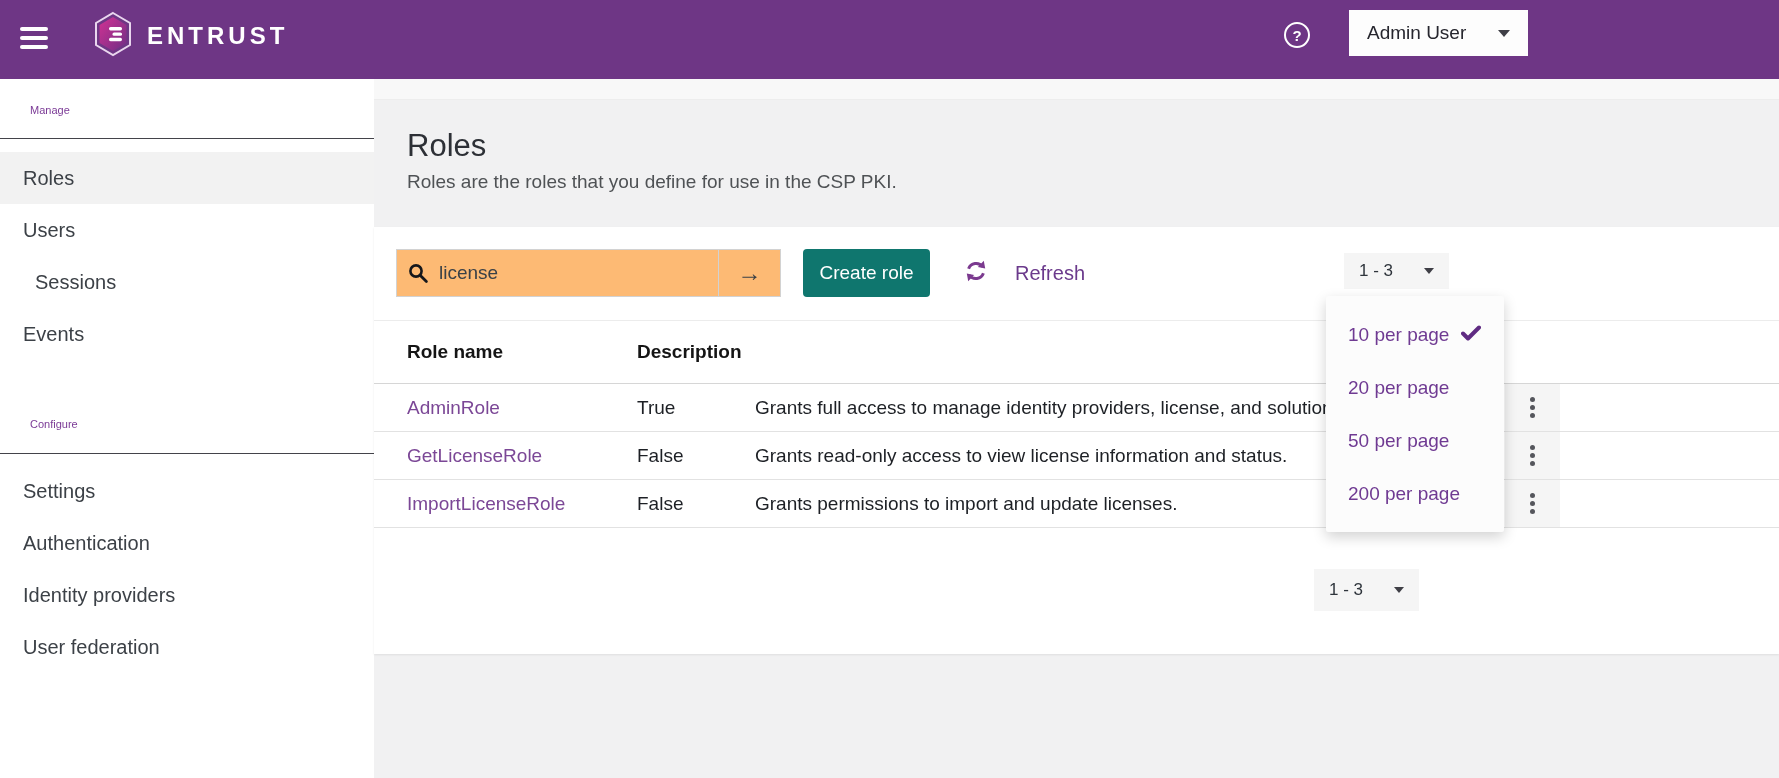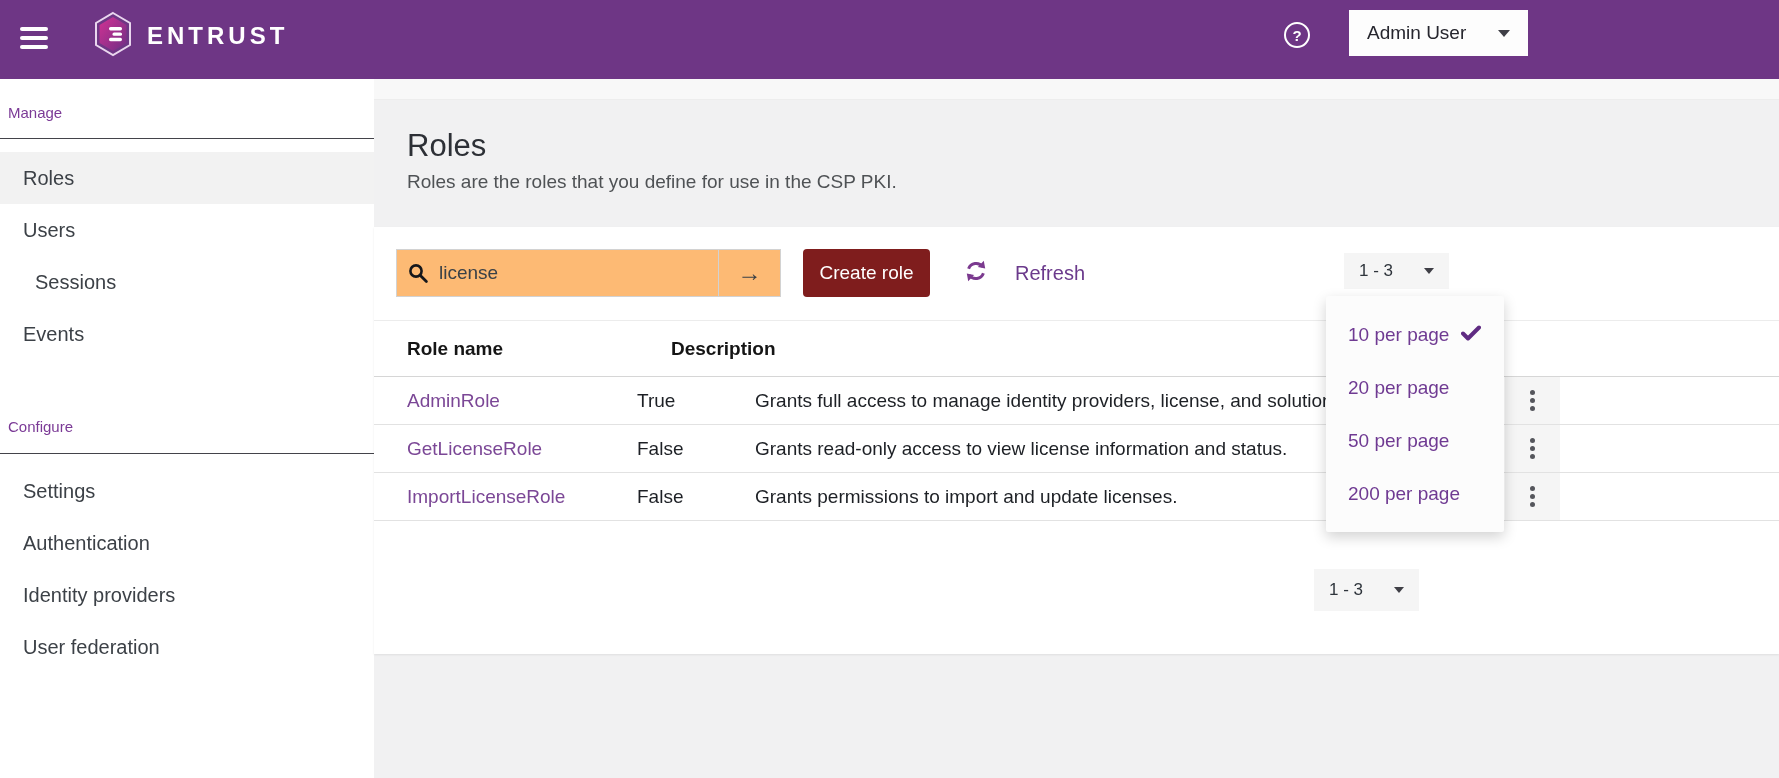--- a/index.html
+++ b/index.html
@@ -15,57 +15,57 @@
   .brand-text { color:#ffffff; font-size:24px; font-weight:bold; letter-spacing:4px; margin-left:13px; }
   .help { position:absolute; left:1284px; top:22px; width:26px; height:26px; border:2px solid #ffffff; border-radius:50%;
           color:#ffffff; font-size:15px; font-weight:bold; display:flex; align-items:center; justify-content:center; cursor:pointer; }
   .userbox { position:absolute; left:1349px; top:10px; width:179px; height:46px; background:#fdfdfd;
              display:flex; align-items:center; justify-content:space-between; padding:4px 18px; cursor:pointer; }
   .userbox .label { color:#26262e; font-size:19px; }
   .caret { width:0; height:0; border-left:6px solid transparent; border-right:6px solid transparent; border-top:7px solid #3f3f46; }
 
   
   .sidebar { position:absolute; left:0; top:79px; width:374px; height:699px; background:#ffffff; }
-  .nav-section-label { position:absolute; left:8px; font-size:15px; color:#7b3a96; }
+  .nav-section-label { position:absolute; left:30px; font-size:11px; color:#7b3a96; }
   .nav-divider { position:absolute; left:0; width:374px; height:1px; background:#43434a; }
   .nav-item { position:absolute; left:0; width:374px; height:52px; display:flex; align-items:center; padding-left:23px;
               font-size:20px; color:#3c4147; cursor:pointer; }
   .nav-item.active { background:#f2f2f2; }
 
   
   .main { position:absolute; left:374px; top:79px; width:1405px; height:699px; background:#f1f1f2; }
   .main-topstrip { position:absolute; left:0; top:0; width:1405px; height:21px; background:#f8f8f8; border-bottom:1px solid #ededed; }
   .page-title { position:absolute; left:33px; top:49px; font-size:31px; font-weight:500; color:#2d3036; }
   .page-subtitle { position:absolute; left:33px; top:92px; font-size:19px; color:#4f5255; }
 
   
   .card { position:absolute; left:0; top:148px; width:1405px; height:427px; background:#ffffff; box-shadow:0 1px 2px rgba(0,0,0,0.08); }
 
   .searchbox { position:absolute; left:22px; top:22px; width:385px; height:48px; background:#fdba74; border:1px solid #d2d2d2; display:flex; align-items:center; }
   .search-icon-wrap { width:42px; display:flex; justify-content:center; }
   .searchbox input { flex:1; border:none; outline:none; font-size:19px; color:#3a4147; font-family:"Liberation Sans", sans-serif; background:transparent; height:100%; }
   .search-submit { width:62px; height:100%; border-left:1px solid #d2d2d2; display:flex; align-items:center; justify-content:center;
                    font-size:24px; color:#3a4046; cursor:pointer; }
 
-  .btn-primary { position:absolute; left:429px; top:22px; width:127px; height:48px; background:#7f1d1d; color:#ffffff;
+  .btn-primary { position:absolute; left:429px; top:22px; width:127px; height:48px; background:#0f766e; color:#ffffff;
                  border:none; border-radius:4px; font-size:19px; font-family:"Liberation Sans", sans-serif; cursor:pointer; }
   .refresh { position:absolute; left:590px; top:22px; height:48px; display:flex; align-items:center; gap:27px; cursor:pointer; }
   .refresh .txt { font-size:20px; color:#6b3a8c; }
 
   .range-toggle { position:absolute; background:#f5f5f5; display:flex; align-items:center; justify-content:space-between;
                   padding:0 15px; cursor:pointer; }
   .range-toggle .txt { font-size:17px; color:#2f353c; }
   .range-toggle .caret { border-left-width:5px; border-right-width:5px; border-top-width:6px; }
   .toggle-top { left:970px; top:26px; width:105px; height:36px; }
   .toggle-bottom { left:940px; top:342px; width:105px; height:42px; }
 
   
   .table { position:absolute; left:0; top:93px; width:1405px; }
   .tr { display:flex; align-items:stretch; border-bottom:1px solid #e2e2e2; }
-  .thead { height:57px; border-top:1px solid #ececec; border-bottom:1px solid #d6d6d6;gap:34px; }
+  .thead { height:64px; border-top:1px solid #ececec; border-bottom:1px solid #d6d6d6; }
   .tbody-row { height:48px; }
   .c1 { width:263px; padding-left:33px; display:flex; align-items:center; }
   .c2 { width:118px; display:flex; align-items:center; }
   .c3 { flex:1; display:flex; align-items:center; overflow:hidden; white-space:nowrap; }
   .c-act { width:55px; display:flex; align-items:center; justify-content:center; }
   .c-end { width:219px; }
   .th { font-size:19px; font-weight:bold; color:#151515; }
   .td { font-size:19px; color:#1d2025; }
   .role-link { font-size:19px; color:#7b4796; cursor:pointer; }
   .tbody-row .c-act { background:#f5f5f5; cursor:pointer; }

